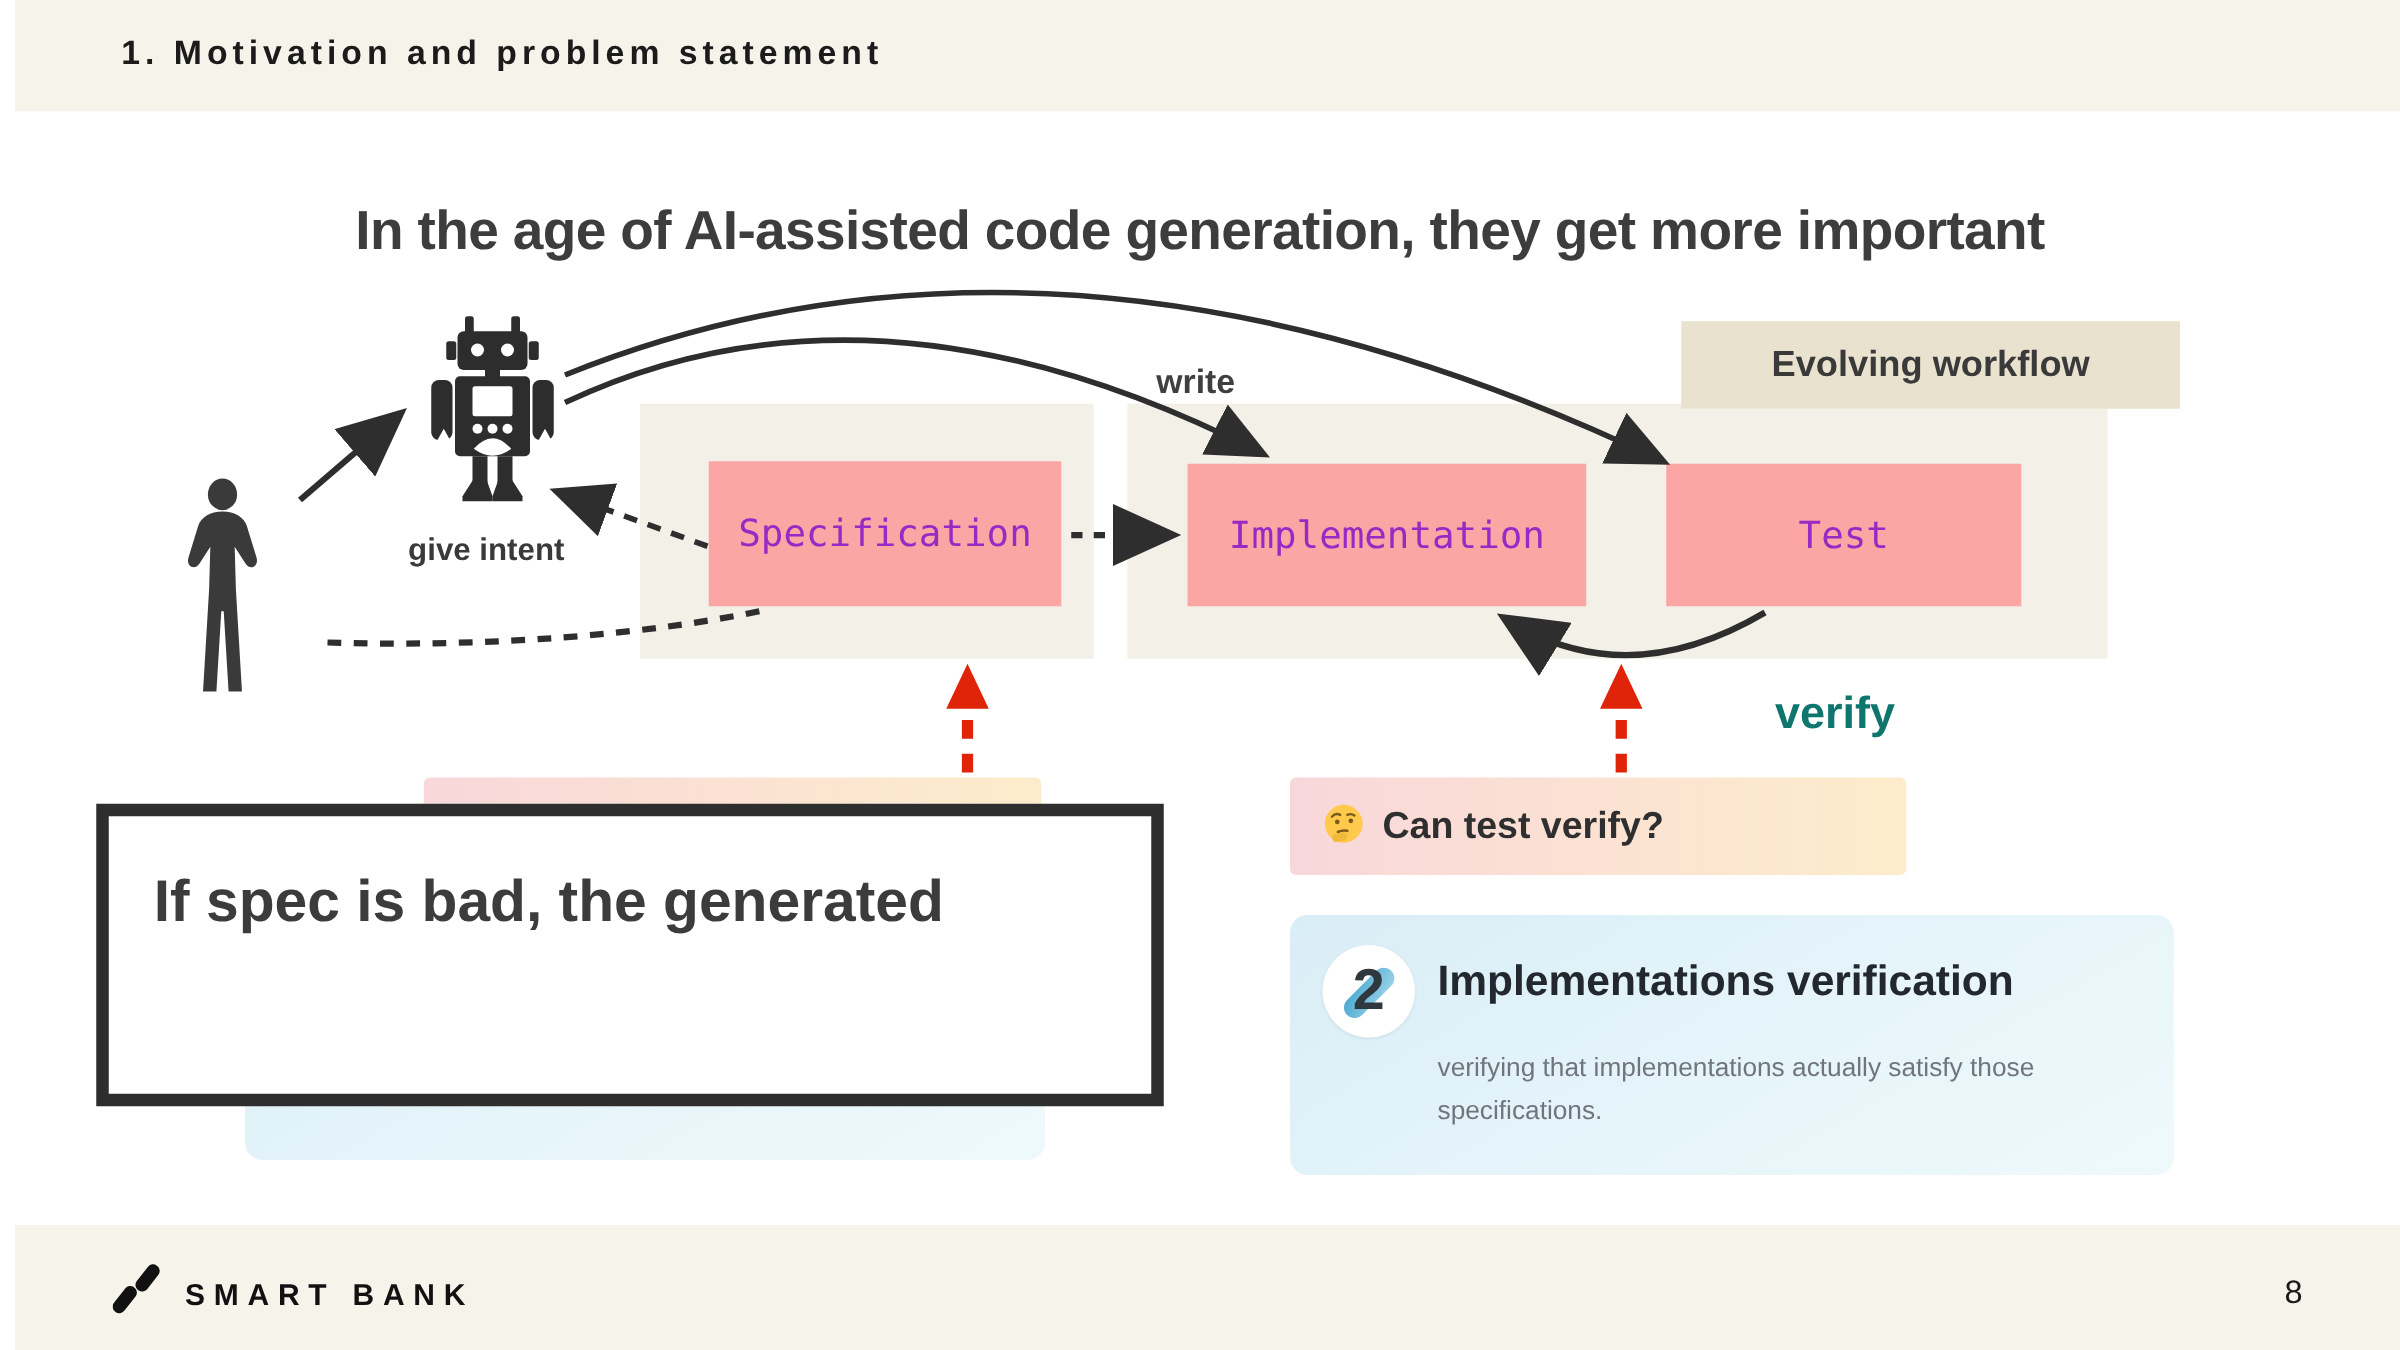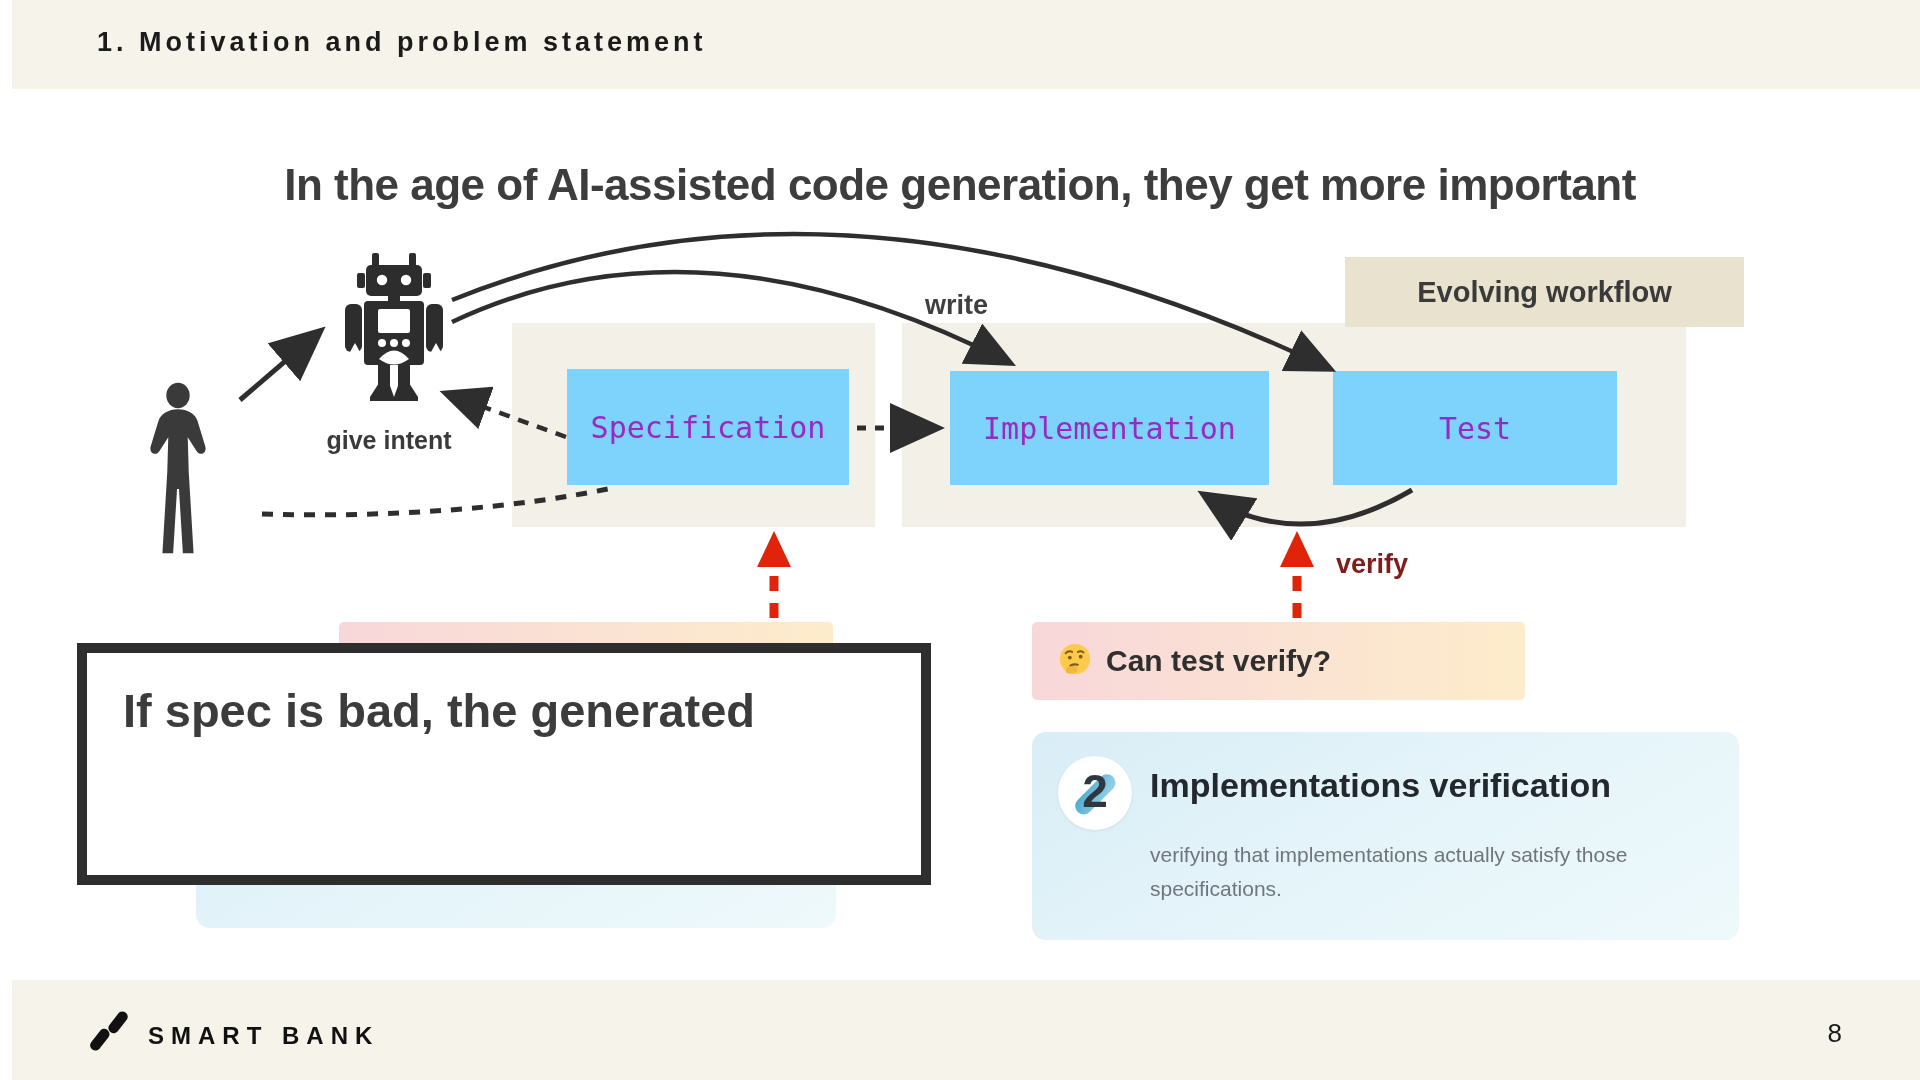--- a/index.html
+++ b/index.html
@@ -14,56 +14,56 @@
   .section-label { position:absolute; left:85px; top:27px; font-size:27px; font-weight:700;
                    letter-spacing:4px; color:#1b1b1b; }
 
   .slide-title { position:absolute; left:0; top:160px; width:1920px; text-align:center;
                  font-size:44px; font-weight:700; color:#3d3d3d; letter-spacing:-0.5px; }
 
   
   .panel { position:absolute; background:#f3f0e8; }
   .panel.left  { left:512px; top:323px; width:363px; height:204px; }
   .panel.right { left:902px; top:323px; width:784px; height:204px; }
-  .node { position:absolute; background:#7dd3fc; display:flex; align-items:center; justify-content:center;
+  .node { position:absolute; background:#fca5a5; display:flex; align-items:center; justify-content:center;
           font-family:"DejaVu Sans Mono", monospace; font-size:30px; font-weight:500; color:#9929c4; }
   .node.spec { left:567px; top:369px; width:282px; height:116px; }
   .node.impl { left:950px; top:371px; width:319px; height:114px; }
   .node.test { left:1333px; top:371px; width:284px; height:114px; }
 
   .badge { position:absolute; left:1345px; top:257px; width:399px; height:70px; background:#e9e2cf;
            display:flex; align-items:center; justify-content:center; font-size:29px; font-weight:700; color:#3a3a3a; }
 
   
   .robot { position:absolute; left:341px; top:251px; width:106px; height:154px; }
   .person { position:absolute; left:141px; top:381px; width:74px; height:177px; }
 
   .intent-label { position:absolute; left:238px; top:420px; width:302px; text-align:center;
                   font-size:25px; font-weight:700; color:#3a3a3a; line-height:1.6; }
   .write-label  { position:absolute; left:925px; top:290px; font-size:27px; font-weight:600; color:#3f3f3f; }
-  .verify-label { position:absolute; left:1336px; top:549px; font-size:27px; font-weight:600; color:#7f1d1d; }
+  .verify-label { position:absolute; left:1420px; top:549px; font-size:36px; font-weight:600; color:#0f766e; }
 
   
   .overlay { position:absolute; left:0; top:0; width:1920px; height:1080px; pointer-events:none; z-index:3; }
 
   
   .grad-strip { position:absolute; left:339px; top:622px; width:494px; height:78px; border-radius:5px;
                 background:linear-gradient(90deg,#f8d7da 0%,#fbe3d2 55%,#fdeccb 100%); z-index:1; }
   .blue-hidden { position:absolute; left:196px; top:710px; width:640px; height:218px; border-radius:14px;
                  background:linear-gradient(150deg,#d9edf6 0%,#e6f5fa 55%,#eef9fb 100%); z-index:1; }
 
   
   .question { position:absolute; left:1032px; top:622px; width:493px; height:78px; border-radius:5px;
               background:linear-gradient(90deg,#f8d7da 0%,#fbe3d2 55%,#fdeccb 100%);
               display:flex; align-items:center; gap:14px; padding-left:26px; z-index:2; }
   .question .q-text { font-size:30px; font-weight:700; color:#2f2f2f; }
 
   
   .callout { position:absolute; left:77px; top:643px; width:854px; height:242px; background:#ffffff;
-             border:10px solid #2e2e2e; z-index:6; padding:24px 0 0 36px; }
+             border:10px solid #2e2e2e; z-index:6; padding:34px 0 0 36px; }
   .callout .line { font-size:47px; font-weight:700; color:#3c3c3c; line-height:1.45; }
 
   
   .card { position:absolute; left:1032px; top:732px; width:707px; height:208px; border-radius:14px;
           background:linear-gradient(150deg,#d9edf6 0%,#e6f5fa 55%,#eef9fb 100%); z-index:2; }
   .card .num-badge { position:absolute; left:26px; top:24px; width:74px; height:74px; border-radius:50%;
                      background:#ffffff; box-shadow:0 1px 3px rgba(0,0,0,0.08); }
   .card .num-badge svg { position:absolute; left:0; top:0; }
   .card .num { position:absolute; left:0; top:8px; width:74px; text-align:center;
                font-size:46px; font-weight:800; color:#30383f; }

